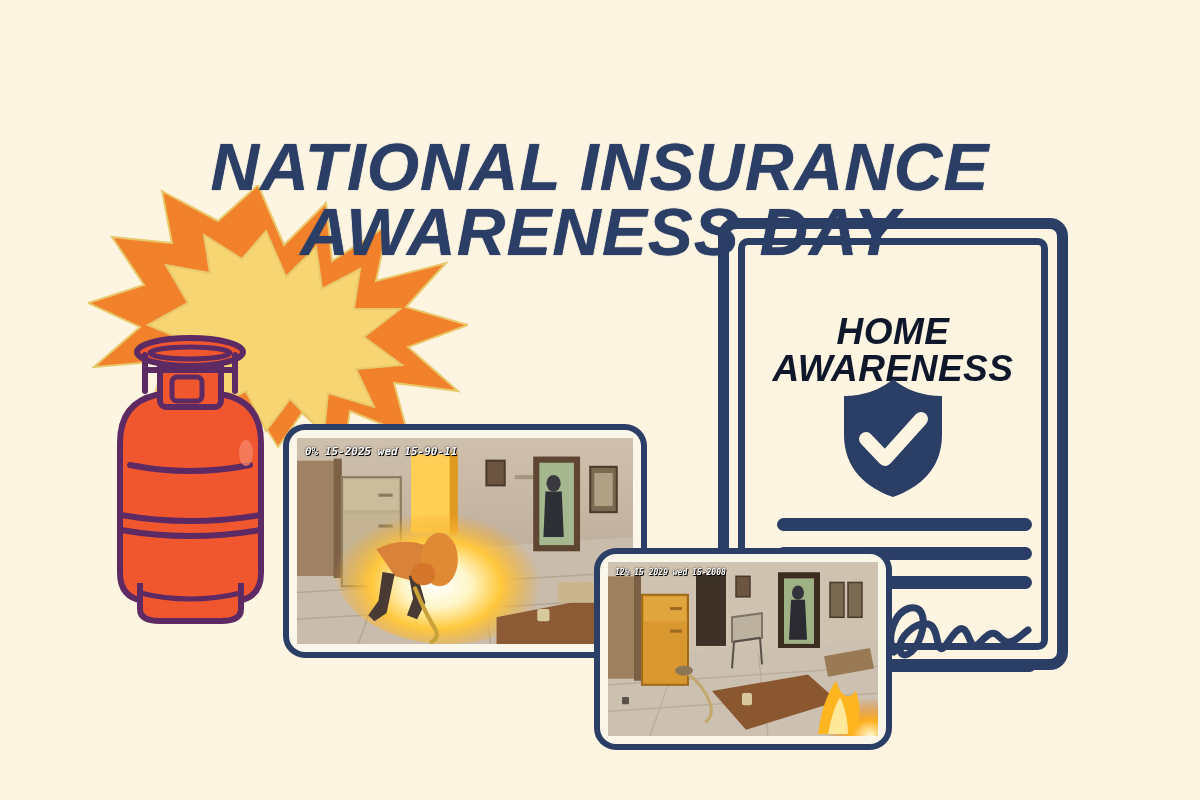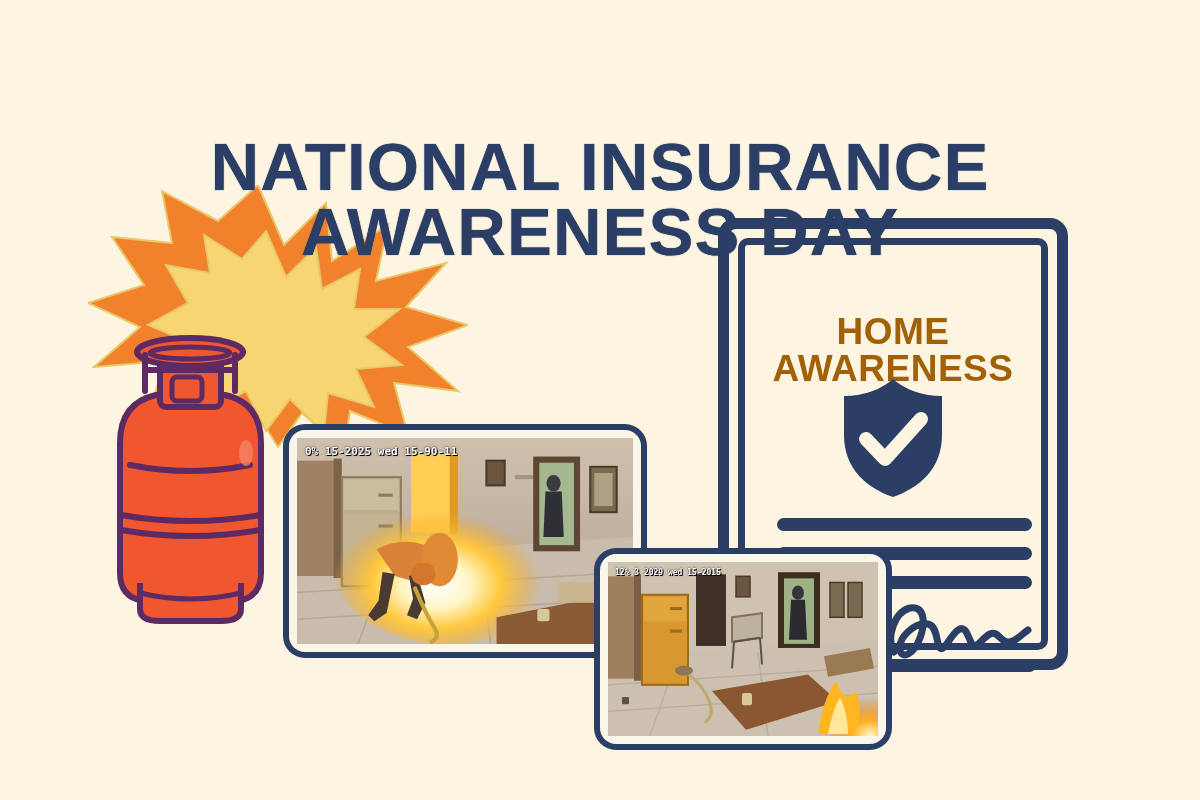--- a/index.html
+++ b/index.html
@@ -2,21 +2,21 @@
 <html><head>
 <meta charset="utf-8">
 <style>
   html,body{margin:0;padding:0;}
   body{
     width:1200px;height:800px;overflow:hidden;
     background:#FDF5E2;
     font-family:"Liberation Sans", sans-serif;
     position:relative;
   }
-  .stage{position:absolute;inset:0;}
+  .stage{position:absolute;inset:0;font-style:italic;}
 
   
   #headline{
     position:absolute;left:0;top:26px;width:1200px;
     text-align:center;
     color:#2B3E66;
     font-family:"Liberation Sans", sans-serif;
     font-weight:bold;
     font-size:66px;
     line-height:0.98;
@@ -83,21 +83,21 @@
   #doc-inner{
     position:absolute;inset:9px;
     border:7px solid #2B3E66;
     border-radius:10px;
     background:#FDF5E2;
     box-sizing:border-box;
   }
   #doc-title{
     position:absolute;left:0;right:0;top:30px;
     text-align:center;
-    color:#a16207;
+    color:#0f172a;
     font-weight:bold;
     font-size:37px;
     line-height:1.02;
     letter-spacing:0.5px;
     white-space:pre-line;
   }
   #doc-shield{
     position:absolute;left:50%;transform:translateX(-50%);
     top:132px;width:108px;height:122px;
   }
@@ -307,18 +307,18 @@
           <ellipse cx="76" cy="106" rx="9" ry="5" fill="#8C7656"></ellipse>
 
           <path d="M104 126 L200 110 L230 136 L138 164 Z" fill="#8A5730"></path>
           <rect x="134" y="128" width="10" height="12" rx="2" fill="#D9C79D"></rect>
 
           <ellipse cx="226" cy="140" rx="56" ry="46" fill="url(#fireB)"></ellipse>
           <path d="M210 168 Q214 136 228 116 Q236 140 248 126 Q256 150 246 168 Z" fill="#FFB520"></path>
           <path d="M220 168 Q224 146 232 132 Q240 148 240 168 Z" fill="#FFE89A"></path>
           <rect x="14" y="132" width="7" height="7" rx="1" fill="#5A5248"></rect>
         </svg>
-        <div class="cctv-stamp">12% 3 2029  wed 15-2015</div>
+        <div class="cctv-stamp">12% 15 2029  wed 15-2008</div>
       </div>
     </div>
   </div>
 
 </div>
 
 </body></html>

